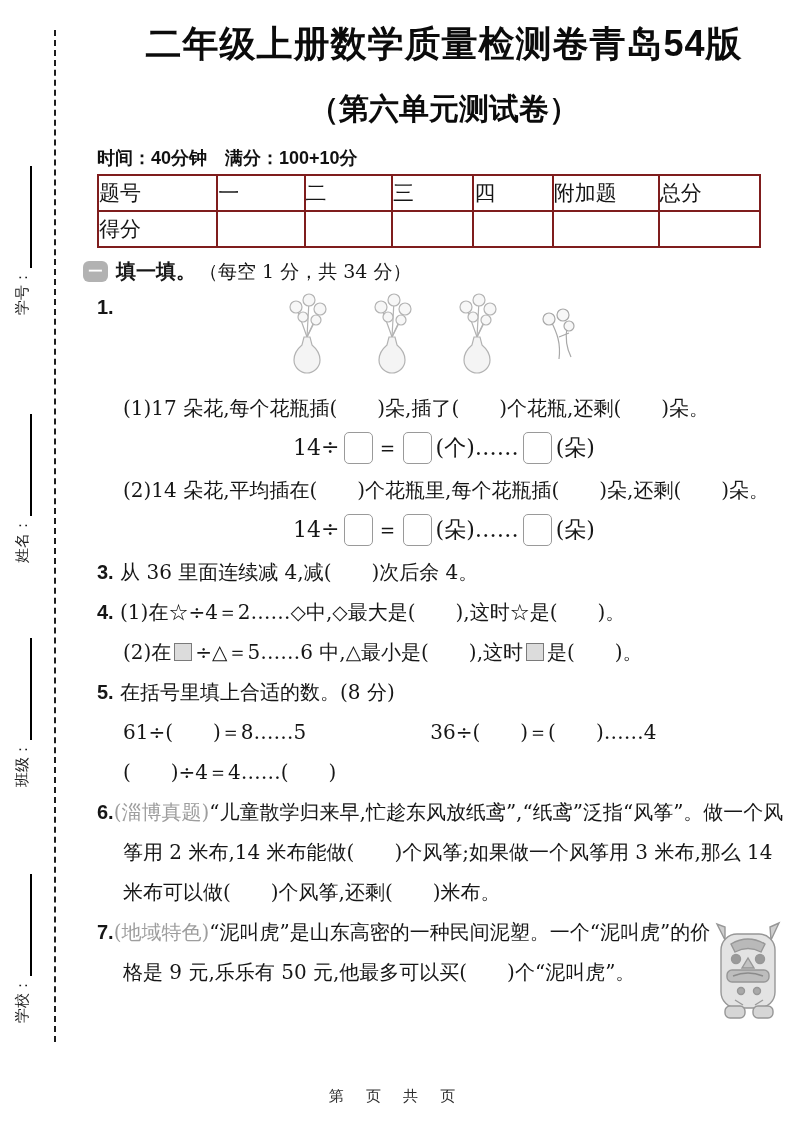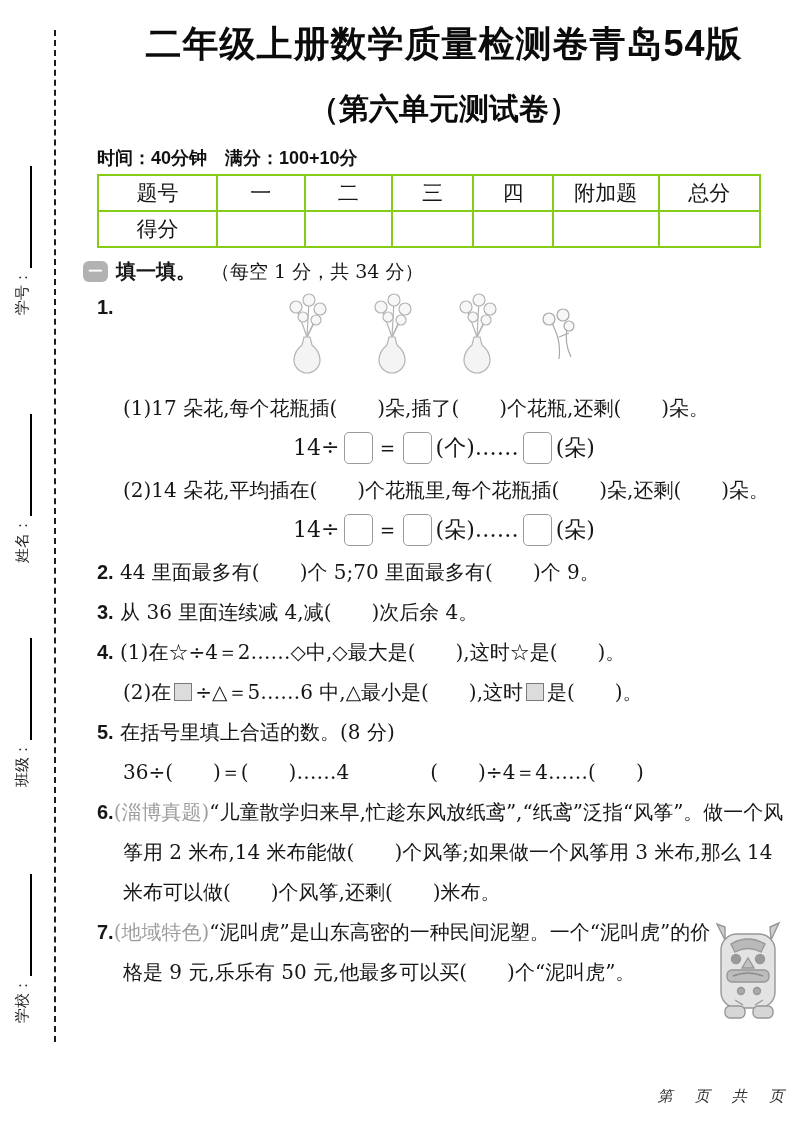--- a/index.html
+++ b/index.html
@@ -37,34 +37,34 @@
   }
   .meta{
     margin:16px 30px 4px 0;text-align:left;
     font-family:"Liberation Sans","DejaVu Sans",sans-serif;
     font-weight:700;font-size:18px;color:#111;
   }
   table.score{
     width:664px;border-collapse:collapse;table-layout:fixed;
   }
   table.score td{
-    border:2px solid #84cc16;text-align:center;
+    border:2px solid #7f1d1d;text-align:left;
     font-size:21px;height:34px;padding:0;
   }
   
   .section{display:flex;align-items:center;margin:10px 0 2px -14px;}
   .badge{
     width:25px;height:21px;border-radius:6px;background:#b2b2b2;
     color:#fff;display:flex;align-items:center;justify-content:center;
     font-family:"Liberation Sans",sans-serif;font-weight:700;font-size:14px;
     margin-right:8px;flex:0 0 auto;
   }
   .section .stitle{
     font-family:"Liberation Sans","DejaVu Sans",sans-serif;
-    font-weight:800;font-size:20px;margin-right:15px;
+    font-weight:800;font-size:20px;margin-right:3px;
   }
   .section .snote{font-size:19px;}
   
   .q{font-size:20px;line-height:2.0;}
   .qnum{font-family:"Liberation Sans","DejaVu Sans",sans-serif;font-weight:700;}
   .indent{padding-left:26px;}
   .hang{padding-left:26px;text-indent:-26px;}
   .formula{text-align:center;font-size:22px;margin:4px 0 6px;line-height:1.4;}
   .abox{
     display:inline-block;width:27px;height:30px;background:#fff;
@@ -73,23 +73,23 @@
   }
   .graysq{
     display:inline-block;width:16px;height:16px;background:#dcdcdc;
     border:1.5px solid #7a7a7a;vertical-align:-2px;margin:0 3px;
   }
   .q5grid{display:grid;grid-template-columns:46% 54%;padding-left:26px;}
   .tag{color:#9e9e9e;}
   .flowers{text-align:center;margin:-34px 40px 0 0;}
   .tiger{float:right;margin:6px 2px 4px 10px;}
   .footer{
-    position:absolute;bottom:16px;left:0;width:793px;text-align:right;
+    position:absolute;bottom:16px;left:0;width:793px;text-align:center;
     font-family:"Liberation Sans",sans-serif;font-size:15px;
-    letter-spacing:9px;color:#2e2e2e;font-style:italic;
+    letter-spacing:9px;color:#2e2e2e;
   }
 </style>
 </head>
 <body>
 
 <div class="cutline"></div>
 
 <div class="side-field" style="top:204px;">
   <span>学号：</span><span class="ul"></span>
 </div>
@@ -207,44 +207,41 @@
     <div class="formula">
       <span>14÷</span><span class="abox"></span><span>＝</span><span class="abox"></span><span>(个)……</span><span class="abox"></span><span>(朵)</span>
     </div>
     <div class="indent">(2)14 朵花,平均插在(　　)个花瓶里,每个花瓶插(　　)朵,还剩(　　)朵。</div>
     <div class="formula">
       <span>14÷</span><span class="abox"></span><span>＝</span><span class="abox"></span><span>(朵)……</span><span class="abox"></span><span>(朵)</span>
     </div>
   </div>
 
   <div class="q">
-    <span class="qnum">2.</span>
-    <span>44 里面最多有(　　)个 5;70 里面最多有(　　)个 9。</span>
-  </div>
-  <div class="q">
     <span class="qnum">3.</span>
     <span>从 36 里面连续减 4,减(　　)次后余 4。</span>
   </div>
 
   <div class="q">
     <div>
       <span class="qnum">4.</span>
       <span>(1)在☆÷4＝2……◇中,◇最大是(　　),这时☆是(　　)。</span>
     </div>
     <div class="indent">
       <span>(2)在</span><span class="graysq"></span><span>÷△＝5……6 中,△最小是(　　),这时</span><span class="graysq"></span><span>是(　　)。</span>
     </div>
   </div>
 
   <div class="q">
     <div>
       <span class="qnum">5.</span>
       <span>在括号里填上合适的数。(8 分)</span>
     </div>
     <div class="q5grid">
+      <span>61÷(　　)＝8……5</span>
       <span>36÷(　　)＝(　　)……4</span>
       <span>(　　)÷4＝4……(　　)</span>
     </div>
   </div>
 
   <div class="q hang">
     <span class="qnum">6.</span><span class="tag">(淄博真题)</span><span>“儿童散学归来早,忙趁东风放纸鸢”,“纸鸢”泛指“风筝”。做一个风筝用 2 米布,14 米布能做(　　)个风筝;如果做一个风筝用 3 米布,那么 14 米布可以做(　　)个风筝,还剩(　　)米布。</span>
   </div>
 
   <div class="q hang">

